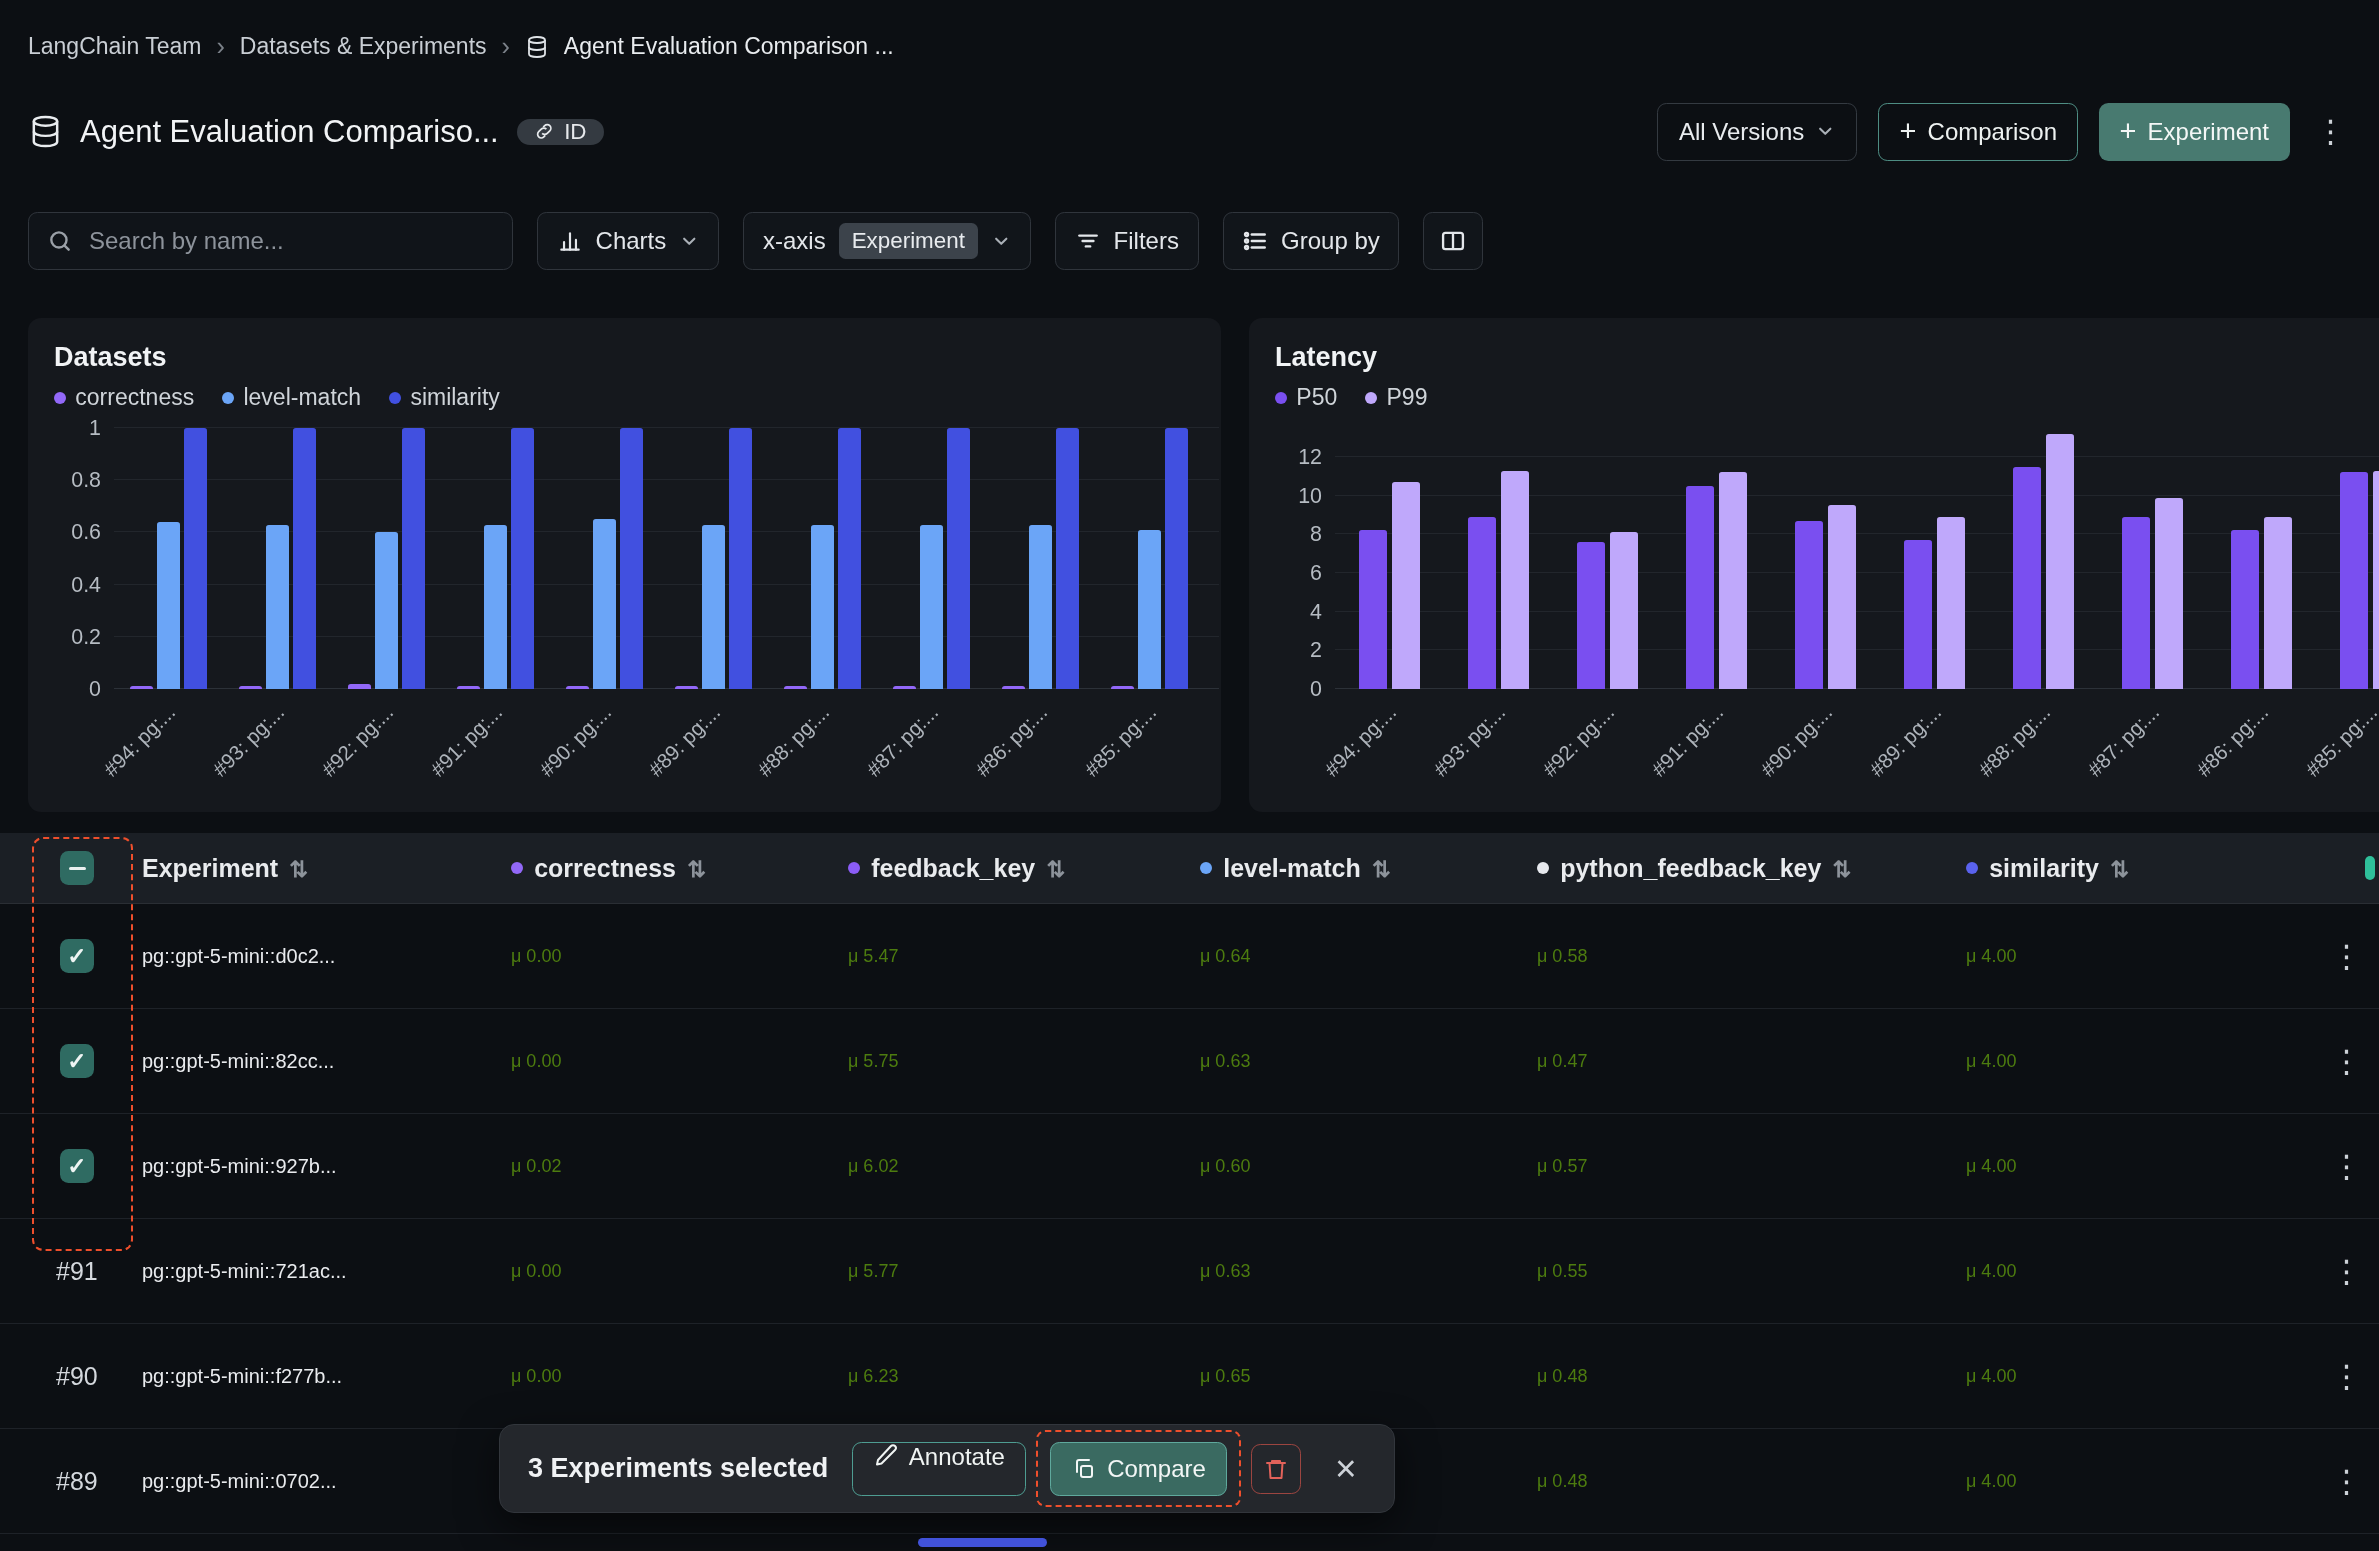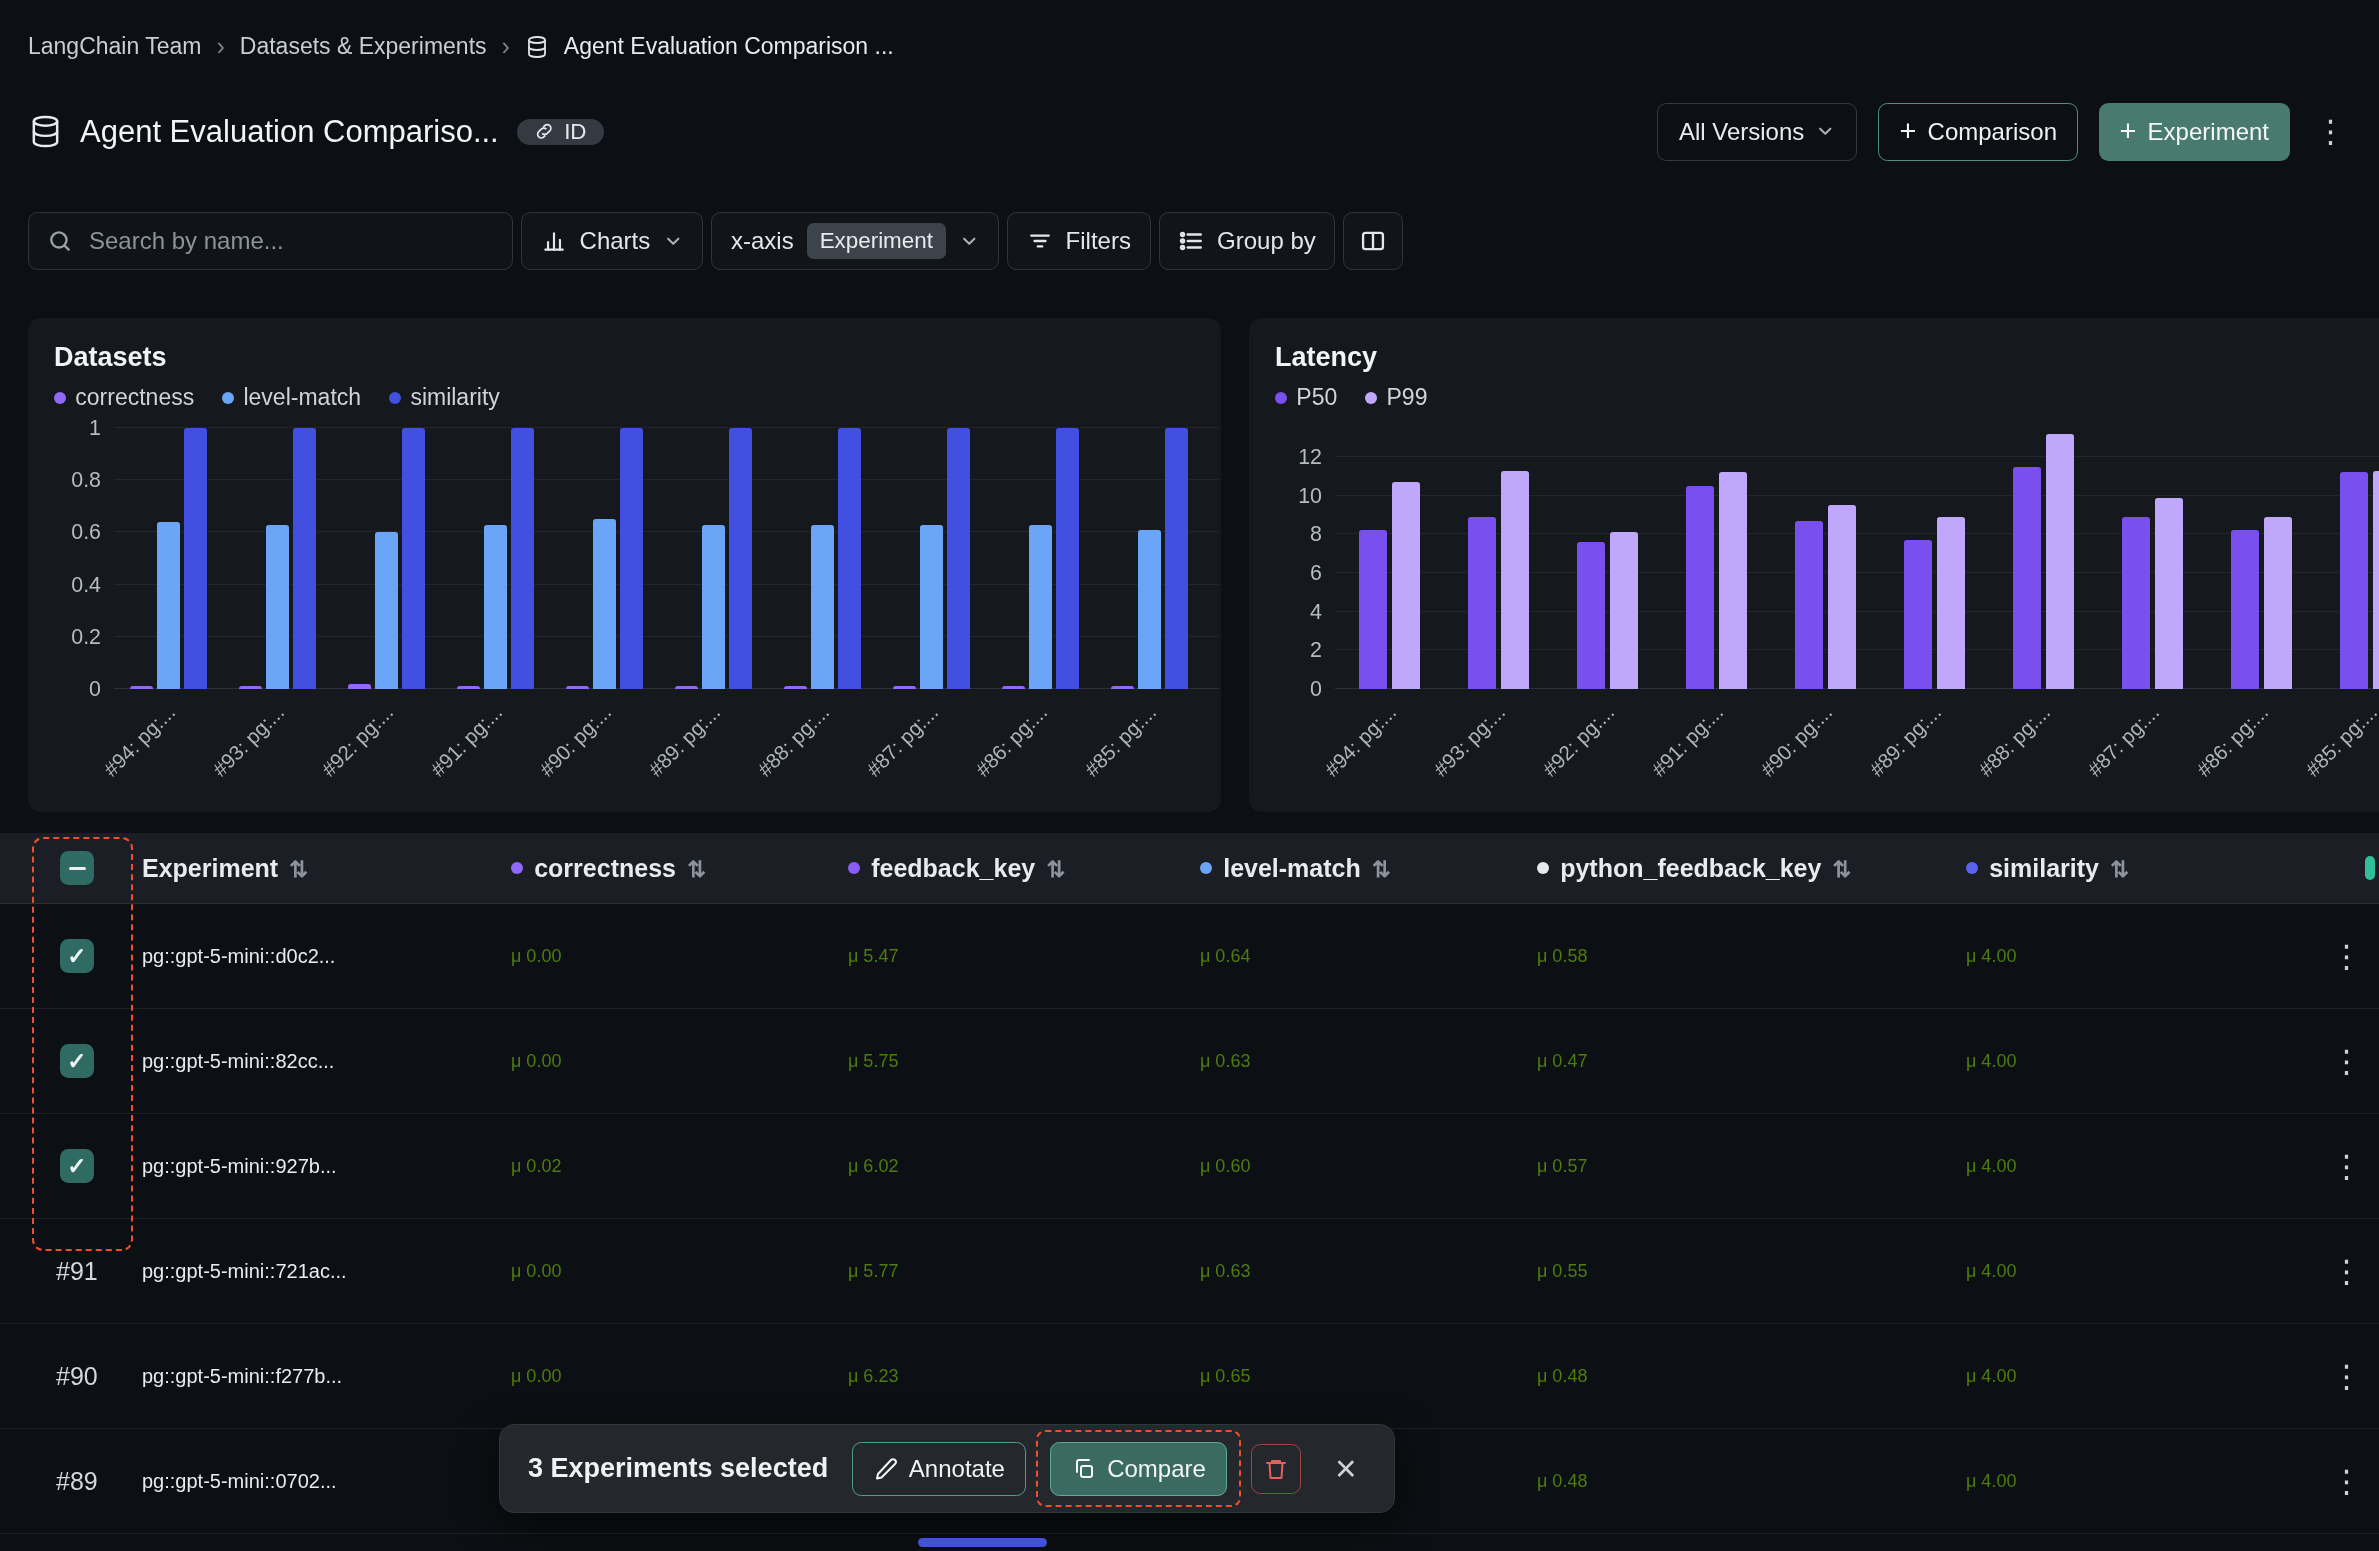--- a/index.html
+++ b/index.html
@@ -26,21 +26,21 @@
   .header-right{margin-left:auto;display:flex;align-items:center;gap:20.5px}
   .btn{display:flex;align-items:center;gap:11.2px;height:58px;border-radius:9.3px;font-size:24px;cursor:pointer;border:0.9px solid #343a41;padding:0 20.5px;color:#e8ebee;background:transparent;white-space:nowrap}
   .chev{color:#aab0b7}
   .btn-evaluator{border:1.4px solid #4e8d83;color:#eef2f1}
   .btn-experiment{background:#487a70;border:none;color:#f4f7f6}
   .plus::before{content:"+";font-size:29px;line-height:1}
   .kebab-btn{width:41px;height:58px;display:flex;align-items:center;justify-content:center;cursor:pointer}
   .kebab-glyph::before{content:"⋮";font-size:31px;color:#cdd2d8}
 
   
-  .toolbar{display:flex;align-items:center;gap:8px;padding:0 28px;margin-top:47px}
+  .toolbar{display:flex;align-items:center;gap:24px;padding:0 28px;margin-top:47px}
   .search{position:relative;width:485px;flex:none}
   .search input{width:100%;height:58px;background:#101419;border:0.9px solid #30353c;border-radius:9.3px;color:#e8ebee;font-size:24px;padding:0 18.6px 0 60px;font-family:inherit;outline:none}
   .search input::placeholder{color:#8d939b}
   .search .sicon{position:absolute;left:18.6px;top:16px;color:#9aa0a7}
   .tbtn{display:flex;align-items:center;gap:13px;height:58px;border:0.9px solid #30353c;border-radius:9.3px;padding:0 18.6px;font-size:24px;color:#e3e6ea;cursor:pointer;background:#11151a;white-space:nowrap}
   .xchip{background:#3c434b;border-radius:6.5px;padding:4.7px 13px;font-size:22.4px;color:#e8ebee}
   .icon-btn{width:60px;justify-content:center;padding:0}
 
   
   .charts-row{display:flex;gap:28px;margin-top:48px;padding-left:28px}
@@ -77,21 +77,21 @@
   .sel{display:flex;justify-content:flex-start;padding-left:32px}
   .rownum{font-size:25px;color:#d4d8dd;padding-left:28px}
   .exp-name{font-size:20px;color:#e9ebee;cursor:pointer;white-space:nowrap;overflow:hidden}
   .metric{font-size:18px;color:#4d7c0f;white-space:nowrap}
   .rkebab{display:flex;justify-content:center;cursor:pointer}
   .next-dot{position:absolute;right:3.7px;top:23px;width:10.3px;height:24px;border-radius:5.6px;background:#2fbf9a}
 
   
   .selection-bar{position:absolute;left:499px;top:1424px;height:89px;display:flex;align-items:center;gap:24px;padding:0 28px;background:#24272c;border:0.9px solid #32363c;border-radius:15px;box-shadow:0 13px 39px rgba(0,0,0,.55);z-index:40;white-space:nowrap}
   .sel-text{font-size:27px;font-weight:600;color:#f0f2f4}
-  .btn-annotate{height:54px;border:1.4px solid #4e9d92;border-radius:9.3px;display:flex;align-items:center;gap:11.2px;padding:0 20.5px;font-size:24px;color:#f0f4f3;cursor:pointer;background:transparent}
+  .btn-annotate{height:54px;border:1.4px solid #4e9d92;border-radius:9.3px;display:flex;gap:11.2px;padding:0 20.5px;font-size:24px;color:#f0f4f3;cursor:pointer;background:transparent}
   .compare-wrap{position:relative}
   .btn-compare{height:54px;background:#3a6a61;border:1.4px solid #5fa99d;border-radius:9.3px;display:flex;align-items:center;gap:11.2px;padding:0 20.5px;font-size:24px;color:#f2f6f5;cursor:pointer}
   .btn-trash{width:50px;height:50px;border:1.4px solid #9c4540;border-radius:9.3px;display:flex;align-items:center;justify-content:center;color:#e2625a;cursor:pointer;background:transparent}
   .btn-close{width:41px;height:50px;display:flex;align-items:center;justify-content:center;font-size:37px;color:#cdd2d8;cursor:pointer}
   .btn-close::before{content:"×"}
 
   
   .annot{border:2.8px dashed #ee4f2c;border-radius:11.2px;position:absolute;pointer-events:none;z-index:60}
   .annot-checkboxes{left:32px;top:837px;width:101px;height:414px}
   .annot-compare{inset:-11.2px -14px;border-radius:9.3px}

